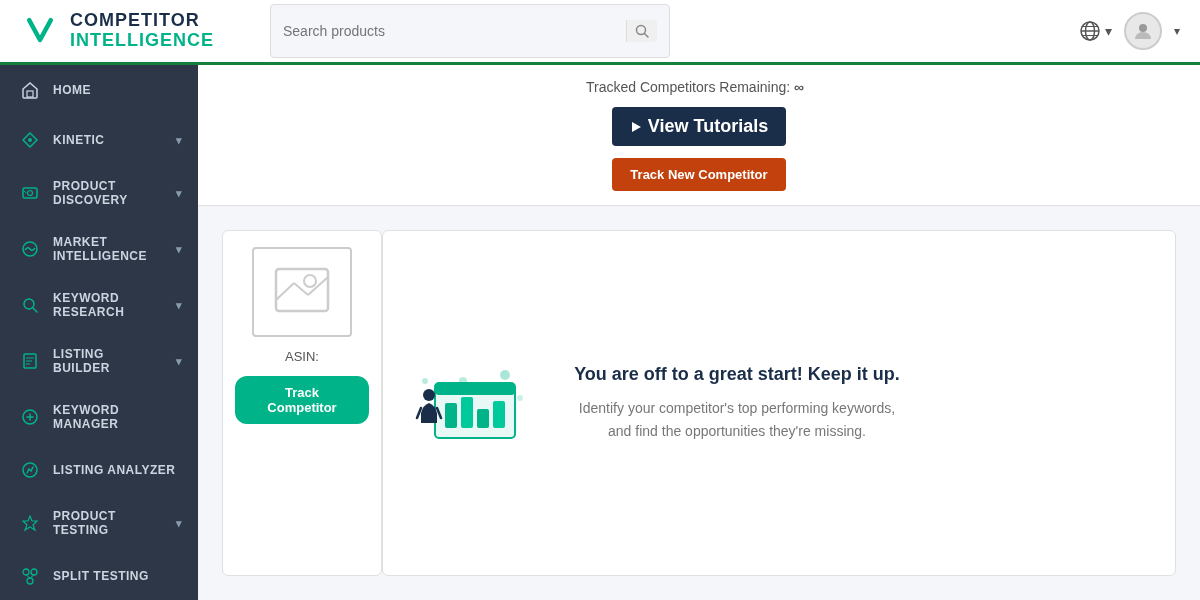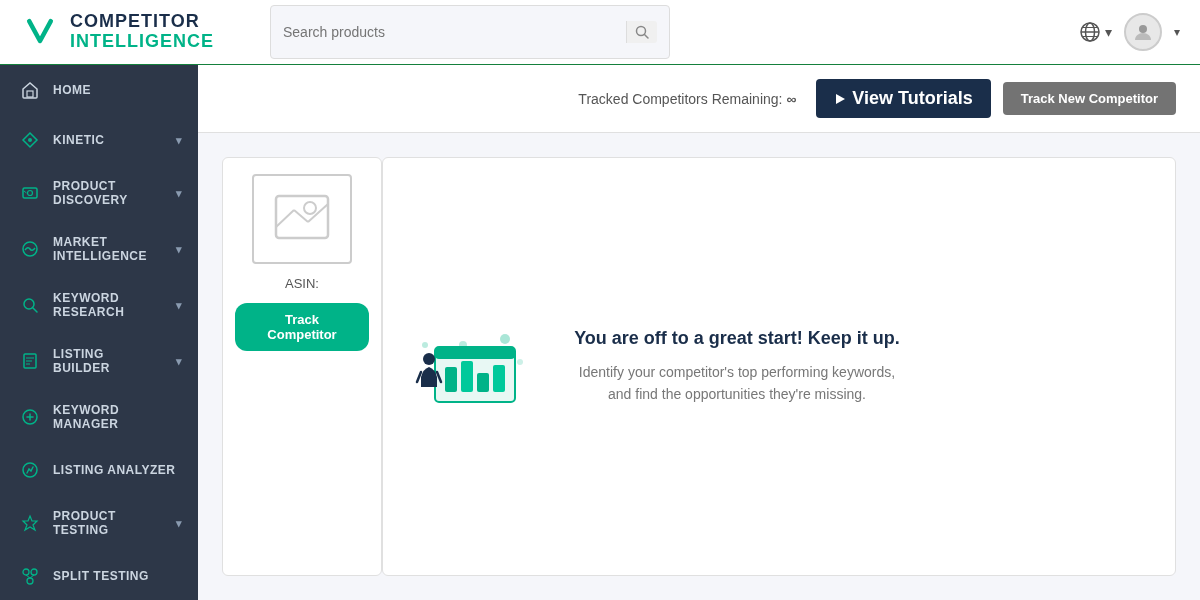--- a/index.html
+++ b/index.html
@@ -1,21 +1,21 @@
 <!DOCTYPE html>
 <html><head>
   <meta charset="utf-8">
   <style>
     * { margin: 0; padding: 0; box-sizing: border-box; }
     body { font-family: 'Segoe UI', Arial, sans-serif; display: flex; flex-direction: column; height: 600px; width: 1200px; overflow: hidden; background: #f5f6fa; }
 
     
     .top-header {
       display: flex; align-items: center; height: 65px;
-      background: #fff; border-bottom: 1px solid #15803d;
+      background: #fff; border-bottom: 3px solid #15803d;
       padding: 0 20px; gap: 20px; flex-shrink: 0;
     }
     .logo-area {
       width: 230px; display: flex; align-items: center; gap: 10px; flex-shrink: 0;
     }
     .logo-v {
       width: 40px; height: 40px; display: flex; align-items: center; justify-content: center;
     }
     .logo-v svg { width: 36px; height: 36px; }
     .brand-text { display: flex; flex-direction: column; line-height: 1.1; }
@@ -75,32 +75,32 @@
     }
     .sidebar-item-label { flex: 1; }
     .sidebar-item-chevron { font-size: 11px; color: #8a9bb0; }
 
     
     .main-content {
       flex: 1; display: flex; flex-direction: column; overflow: hidden;
     }
     .main-toolbar {
       display: flex; align-items: center; justify-content: flex-end;
-      padding: 14px 24px; background: #fff; border-bottom: 1px solid #e0e0e0;
-      gap: 12px; flex-shrink: 0;
+      padding: 14px 12px; background: #fff; border-bottom: 1px solid #e0e0e0;
+      gap: 12px; flex-shrink: 0; flex-direction: column;
     }
     .tracked-info { font-size: 14px; color: #555; margin-right: 8px; }
     .btn-tutorials {
       display: flex; align-items: center; gap: 6px;
       background: #1a2e4a; color: #fff; border: none;
       padding: 9px 18px; border-radius: 4px; font-size: 18px;
       font-weight: 600; cursor: pointer;
     }
     .btn-track-new {
-      background: #737373; color: #fff; border: none;
+      background: #c2410c; color: #fff; border: none;
       padding: 9px 18px; border-radius: 4px; font-size: 13px;
       font-weight: 600; cursor: pointer; text-align: center;
     }
 
     .main-body {
       flex: 1; display: flex; padding: 24px; gap: 0; overflow: hidden;
     }
 
     
     .product-card {

